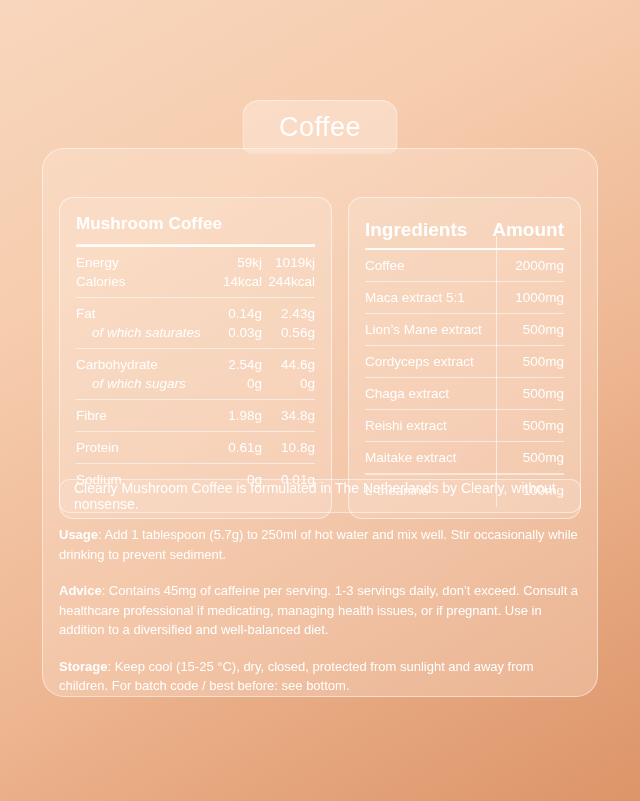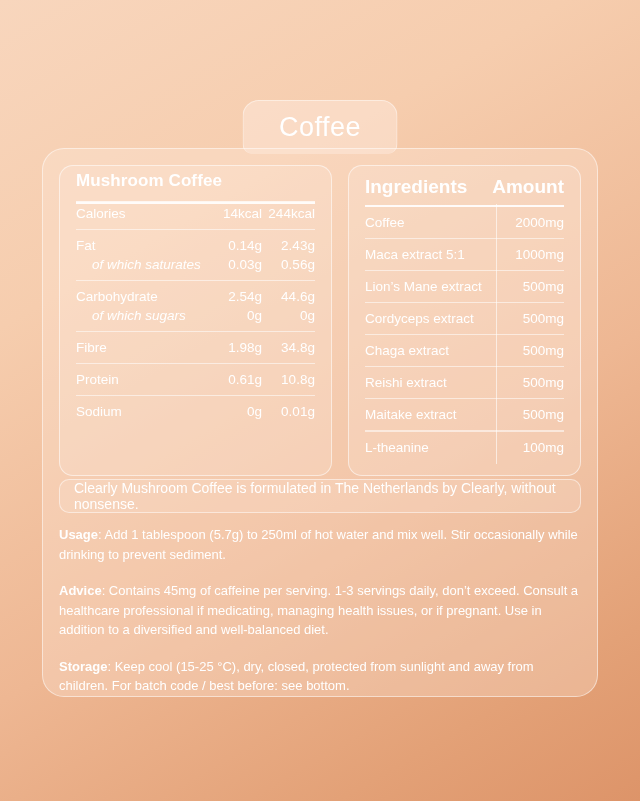--- a/index.html
+++ b/index.html
@@ -64,21 +64,22 @@
     right: 16px;
     display: flex;
     gap: 16px;
   }
 
   .panel {
     border-radius: 14px;
     border: 1px solid rgba(255,255,255,0.55);
     background: rgba(255, 240, 230, 0.20);
     box-sizing: border-box;
-    padding: 3px 16px 12px 16px;
+    padding: 14px 16px 12px 16px;
+    margin-top: 32px;
   }
   .panel-left { width: 274px; }
   .panel-right { width: 234px; }
 
   .panel-title {
     font-size: 17px;
     font-weight: 700;
     color: #ffffff;
     margin: 2px 0 10px 0;
     letter-spacing: 0.1px;
@@ -208,20 +209,25 @@
         <div class="panel-title">Mushroom Coffee</div>
         <div class="rule"></div>
         <table>
           <tbody>
             <tr class="divline thickline">
                 <td colspan="3">
                   <hr>
                 </td>
               </tr>
 
+            <tr class="grp">
+              <td class="lbl">Energy</td>
+              <td>59kj</td>
+              <td>1019kj</td>
+            </tr>
             <tr class="grp2">
               <td class="lbl">Calories</td>
               <td>14kcal</td>
               <td>244kcal</td>
             </tr>
             <tr class="divline">
                 <td colspan="3">
                   <hr>
                 </td>
               </tr>

